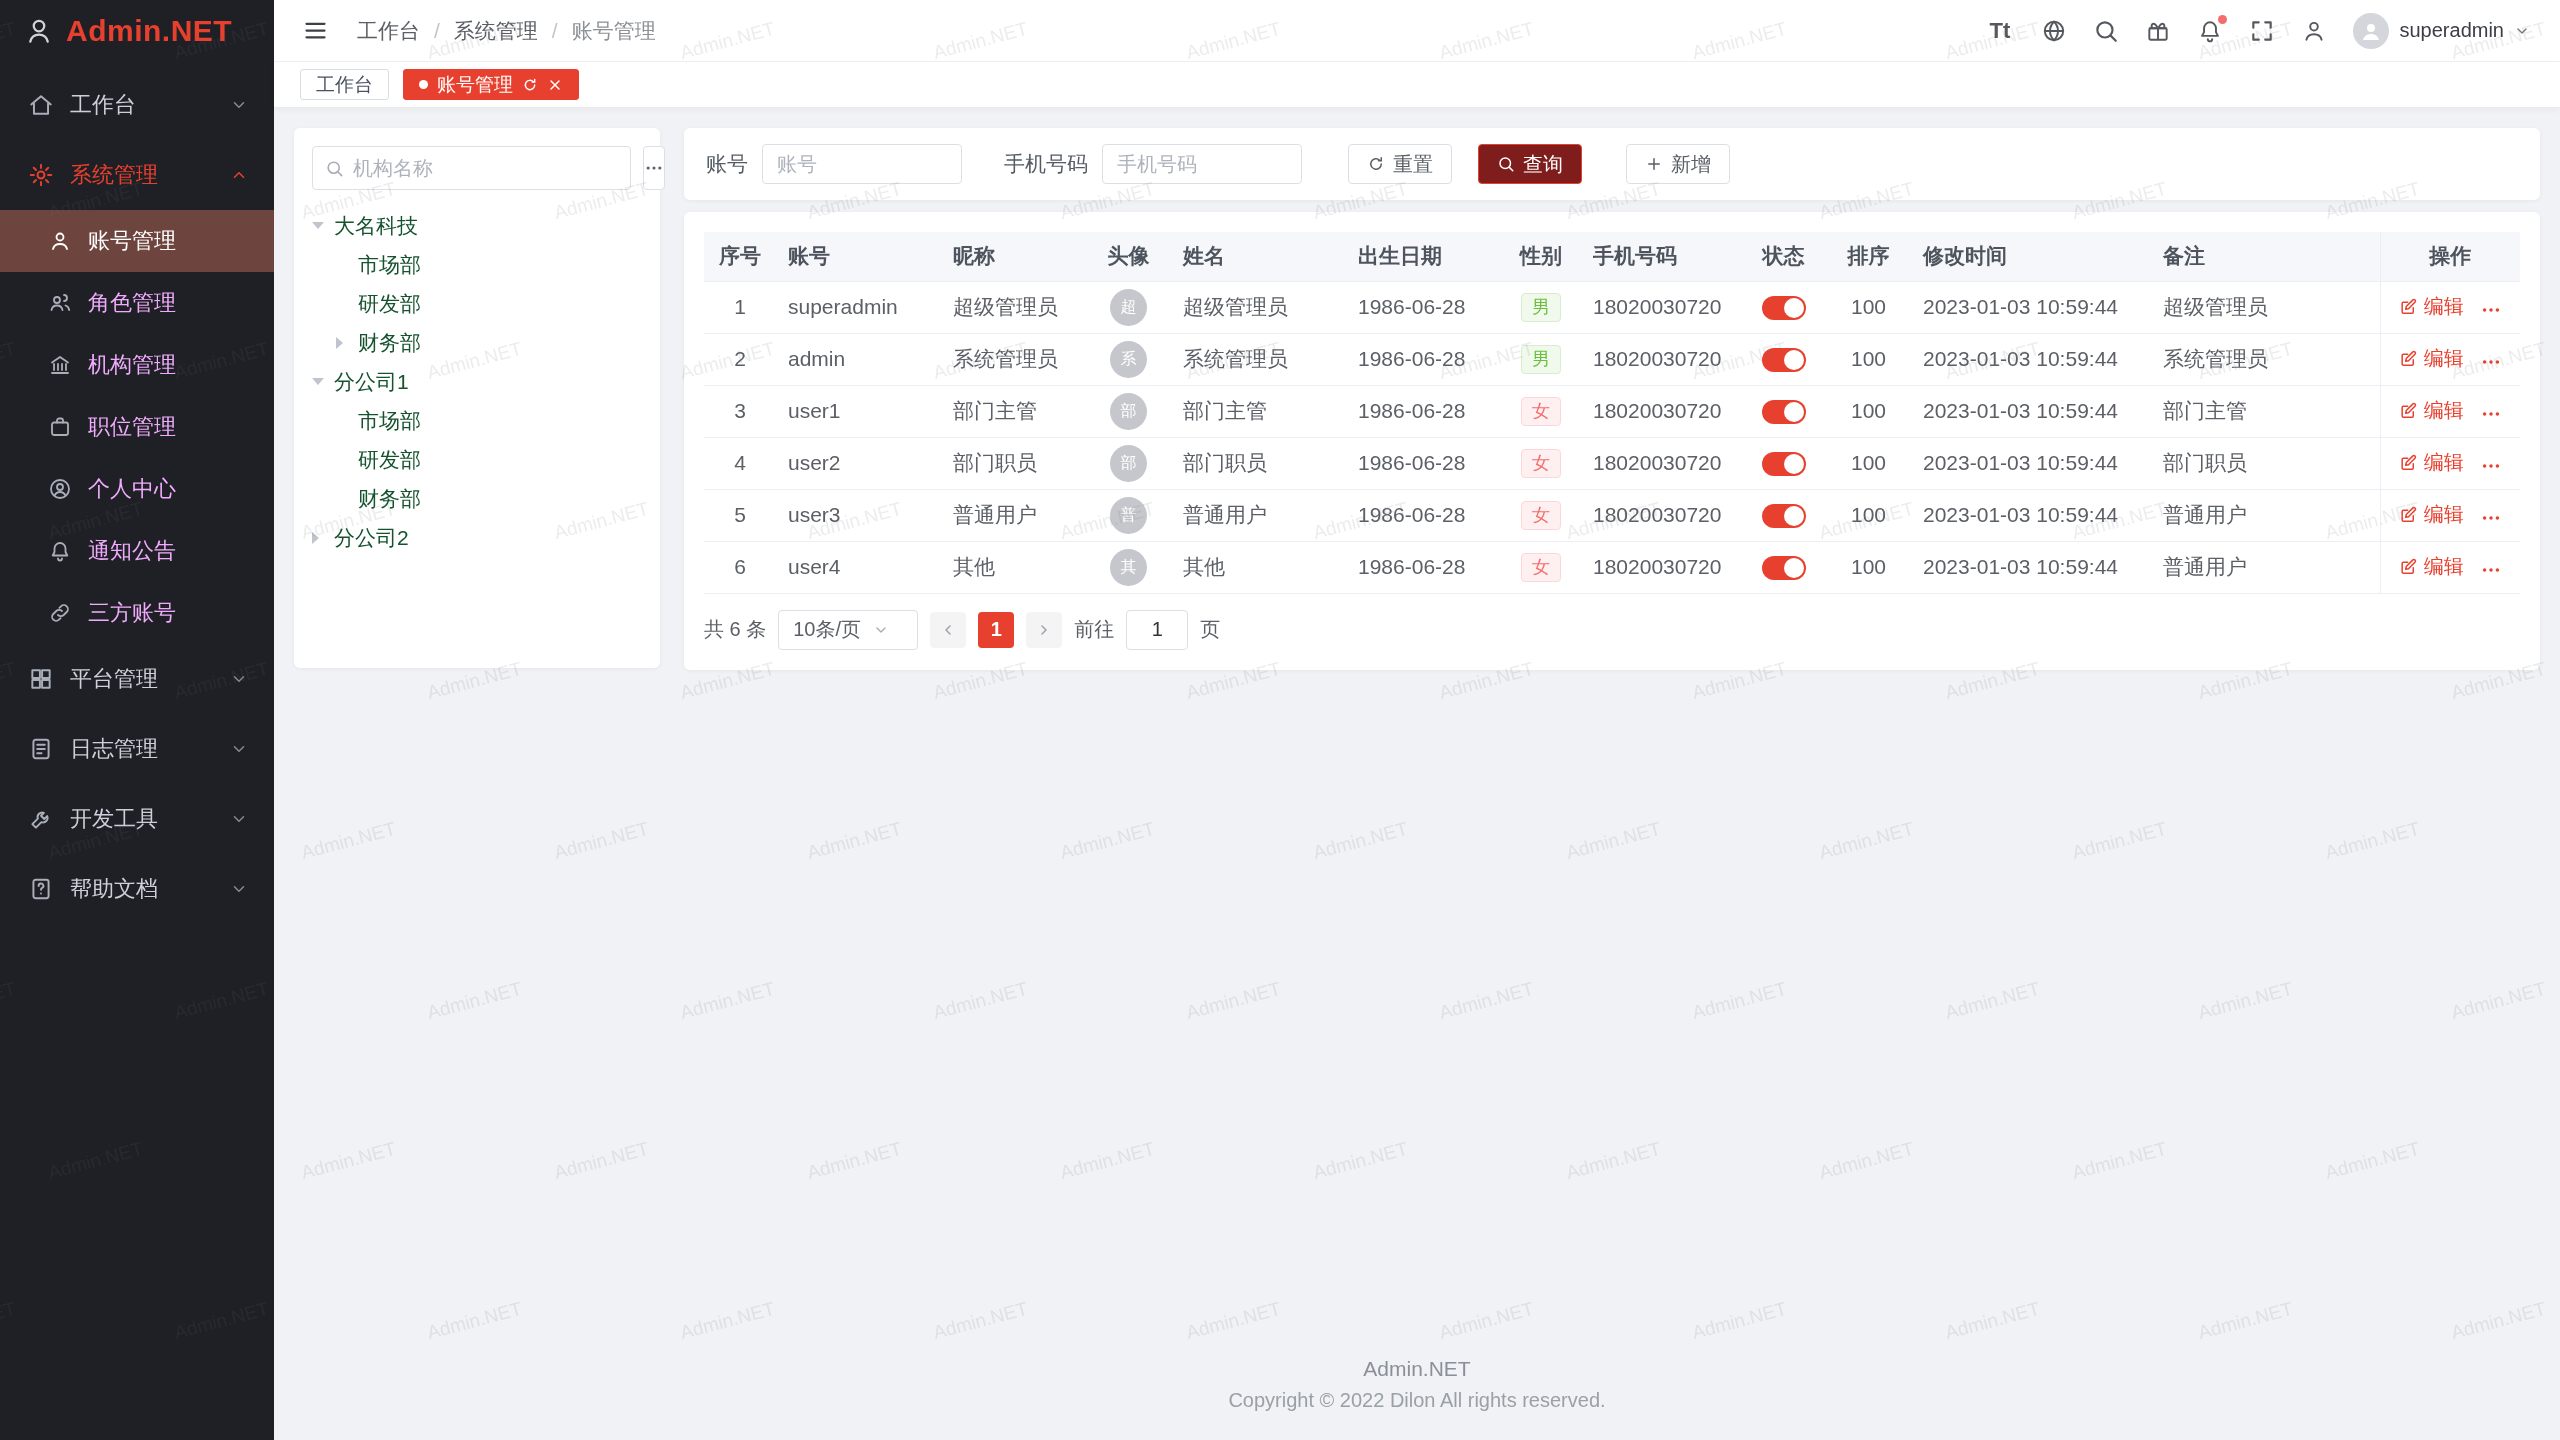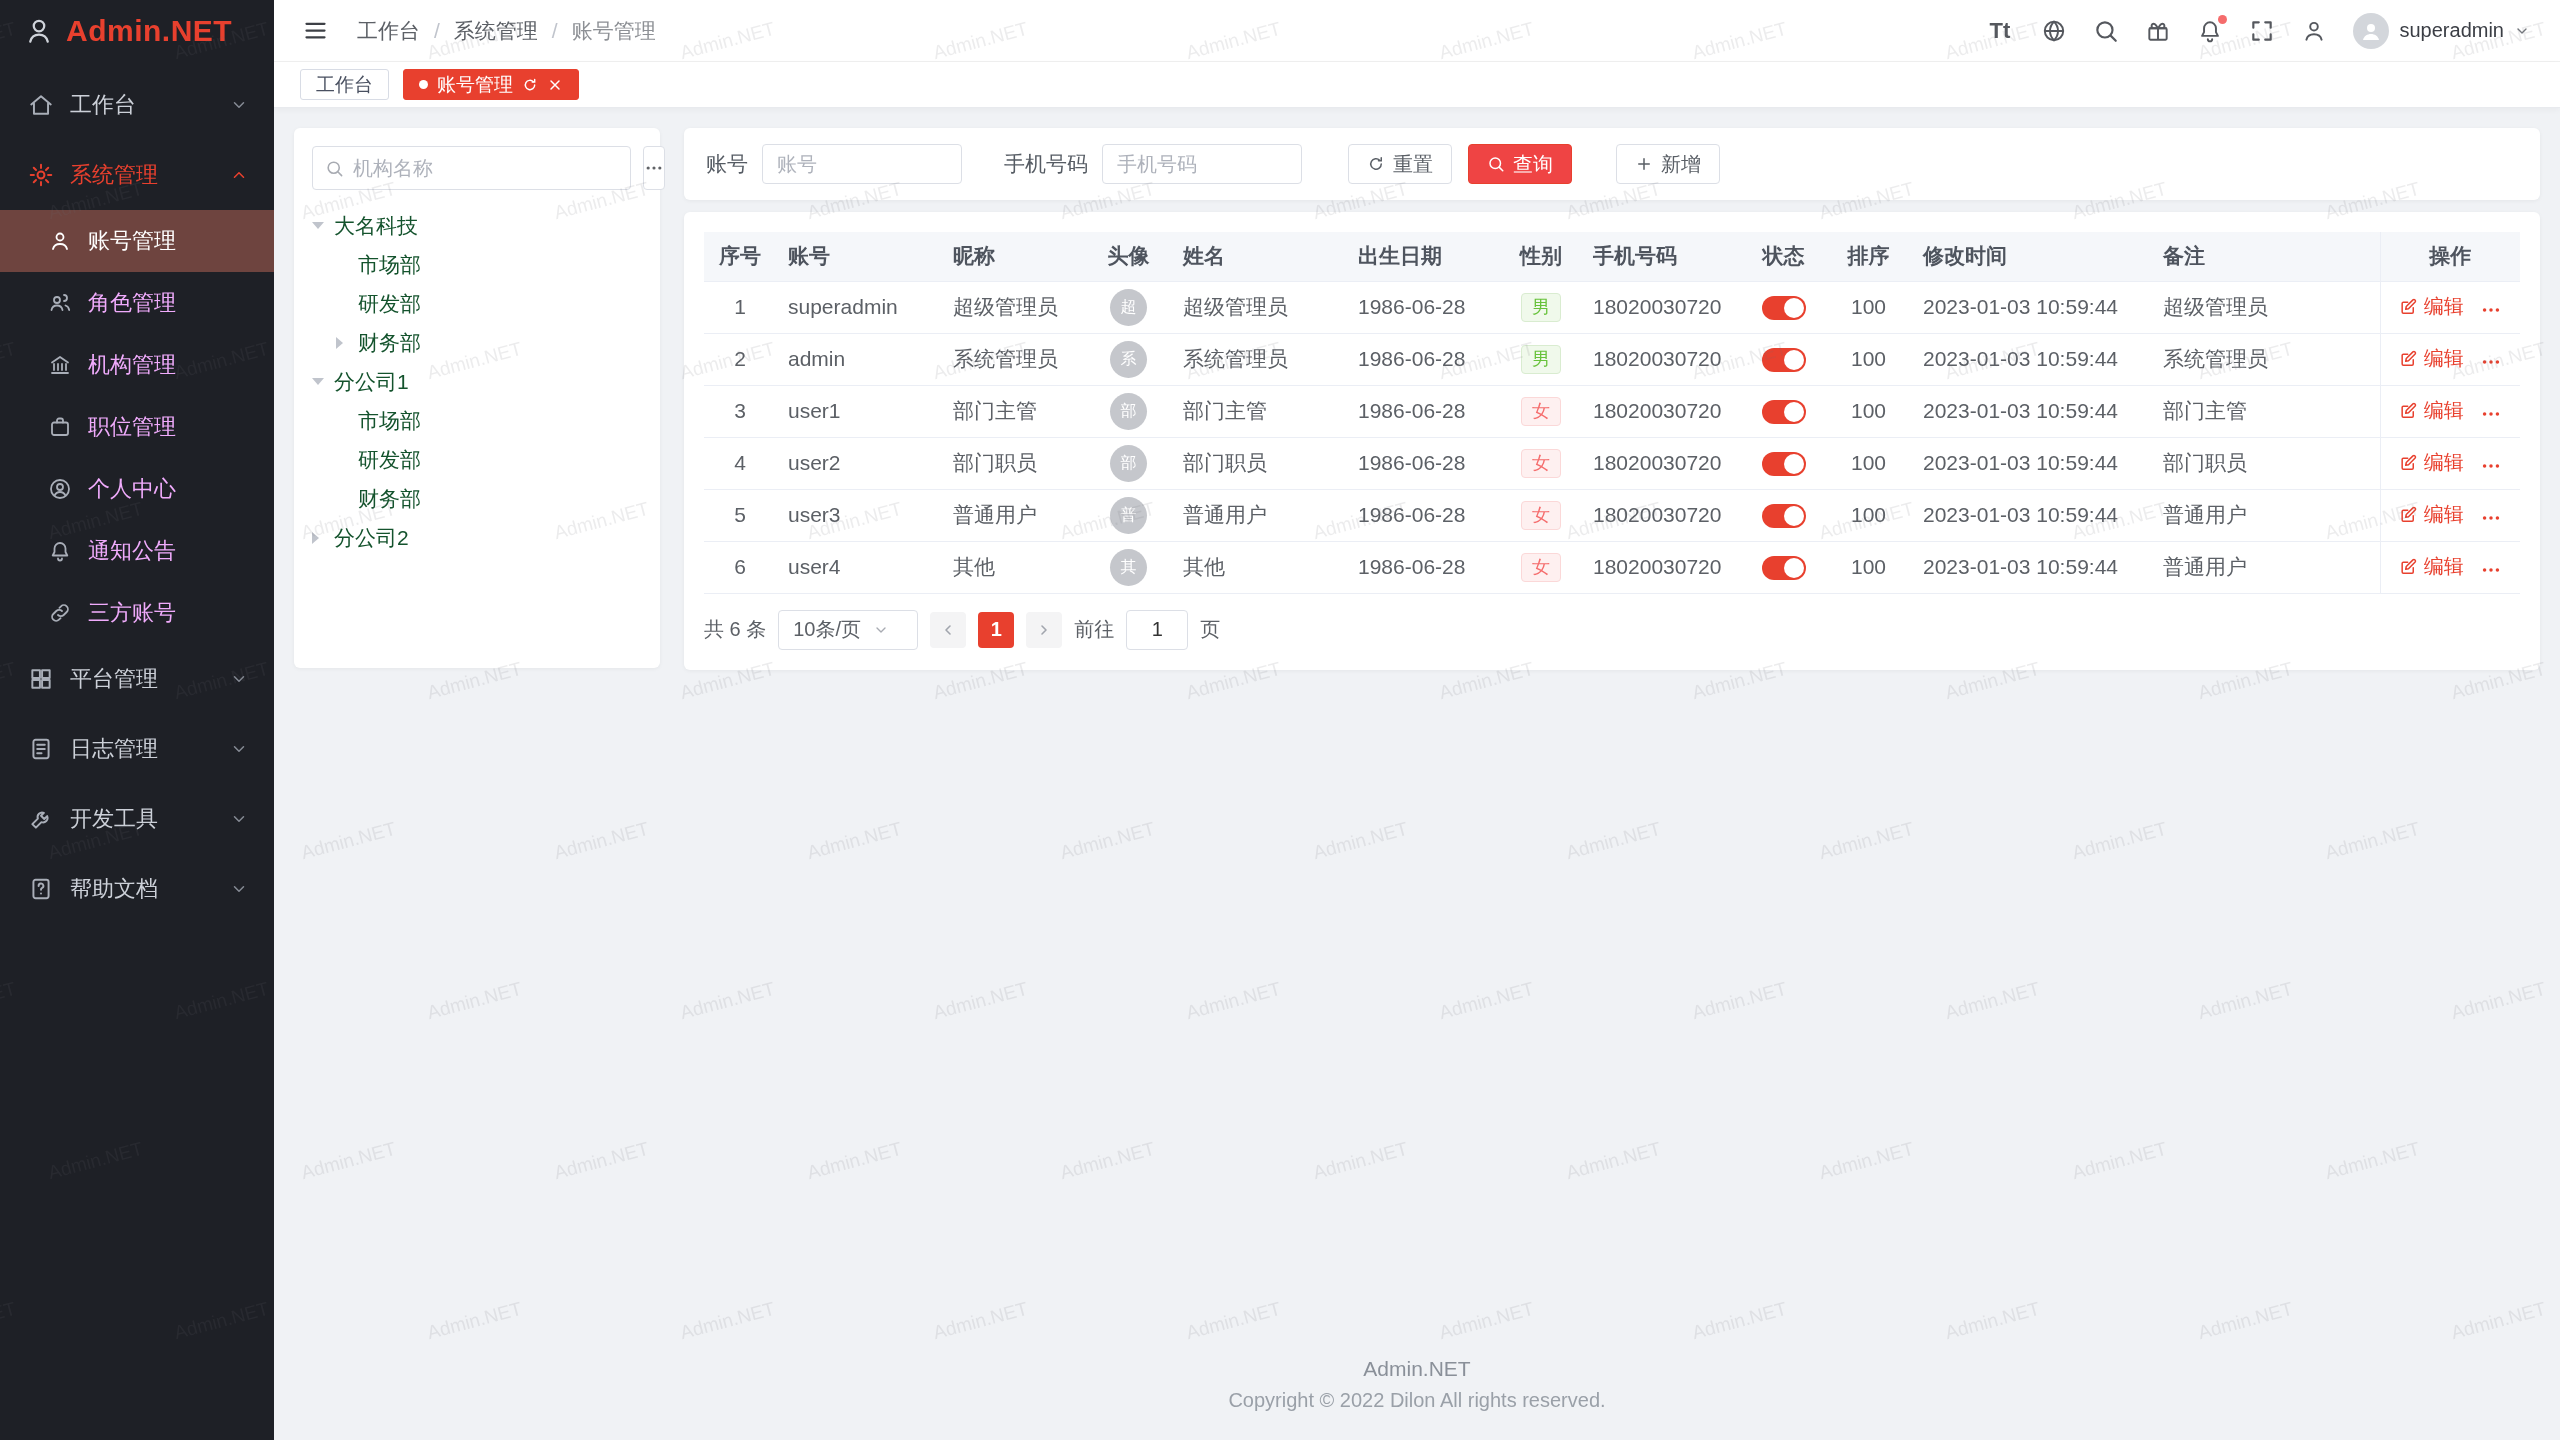--- a/index.html
+++ b/index.html
@@ -78,21 +78,21 @@
 
   
   .right-col { flex:1; min-width:0; display:flex; flex-direction:column; gap:12px; }
   .query-panel { height:72px; display:flex; align-items:center; padding:0 22px; }
   .q-label { font-size:21px; color:#555b63; margin-right:14px; white-space:nowrap; }
   .q-label.phone { margin-left:42px; }
   .q-input { width:200px; height:40px; border:1px solid #dcdfe6; border-radius:4px; padding:0 14px; font-size:20px; color:#333; outline:none; }
   .btn { height:40px; display:inline-flex; align-items:center; gap:8px; padding:0 18px; border-radius:4px; font-size:20px; border:1px solid #dcdfe6; background:#fff; color:#5a5f66; cursor:pointer; white-space:nowrap; }
   .btn svg { width:18px; height:18px; }
   .btn.reset { margin-left:46px; }
-  .btn.primary { margin-left:16px; background:#ef4444; border-color:#e8402e; color:#fff; }
+  .btn.primary { margin-left:26px; background:#7f1d1d; border-color:#e8402e; color:#fff; }
   .btn.add { margin-left:44px; }
 
   
   .table-panel { padding:20px; }
   table { width:100%; border-collapse:collapse; table-layout:fixed; font-size:21px; }
   th { height:49px; background:#f5f7fa; color:#4e545e; font-weight:600; text-align:left; padding:0 12px; border-bottom:1px solid #ebeef5; white-space:nowrap; overflow:hidden; }
   td { height:52px; color:#5c6066; padding:0 12px; border-bottom:1px solid #ebeef5; white-space:nowrap; overflow:hidden; text-overflow:ellipsis; }
   .c { text-align:center; }
   th.op, td.op { border-left:1px solid #ebeef5; text-align:center; }
   .avatar { display:inline-flex; width:37px; height:37px; border-radius:50%; background:#c5c7cc; color:#fff; align-items:center; justify-content:center; font-size:16px; }

